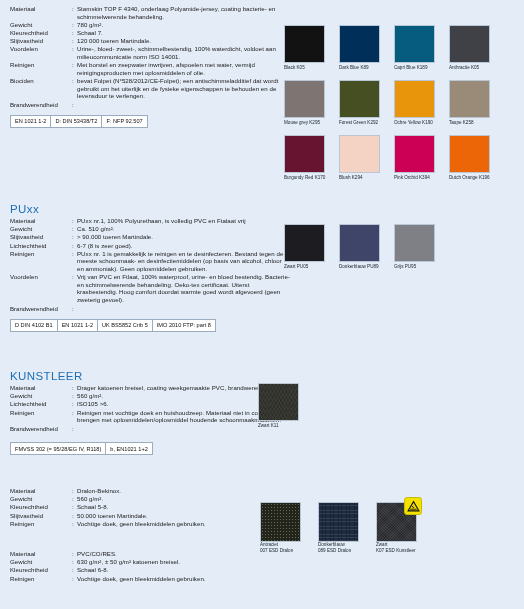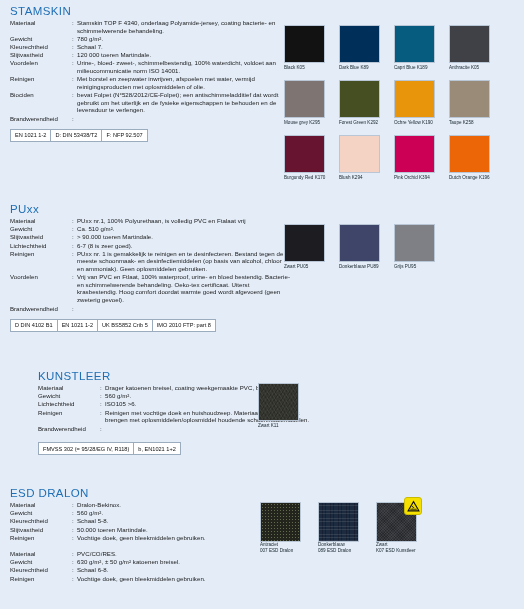--- a/index.html
+++ b/index.html
@@ -120,21 +120,20 @@
     display:flex;align-items:center;justify-content:center;
   }
 </style>
 </head>
 <body>
 
 <div class="page">
 
   <div class="section" style="position:absolute;left:0;top:5px;width:524px;">
     <div class="spec" style="width:290px;">
-      <div class="heading">STAMSKIN</div>
       <table class="specs">
         <tbody>
             <tr>
           <td class="lbl">Materiaal</td>
           <td class="colon">:</td>
           <td class="val">Stamskin TOP F 4340, onderlaag Polyamide-jersey, coating bacterie- en schimmelwerende behandeling.</td>
         </tr>
         <tr>
           <td class="lbl">Gewicht</td>
           <td class="colon">:</td>
@@ -288,21 +287,21 @@
     <div class="swatch">
       <div class="chip" id="p1" style="background: rgb(63, 68, 105);"></div>
       <div class="cap">Donkerblauw PU89</div>
     </div>
     <div class="swatch">
       <div class="chip" id="p2" style="background: rgb(126, 128, 133);"></div>
       <div class="cap">Grijs PU95</div>
     </div>
   </div>
 
-  <div class="section" style="position:absolute;left:0;top:370px;width:524px;padding-left:28px;">
+  <div class="section" style="position:absolute;left:0;top:370px;width:524px;">
     <div class="spec" style="width:290px;">
       <div class="heading">KUNSTLEER</div>
       <table class="specs">
         <tbody>
             <tr>
           <td class="lbl">Materiaal</td>
           <td class="colon">:</td>
           <td class="val">Drager katoenen breisel, coating weekgemaakte PVC, brandwerend.</td>
         </tr>
         <tr>
@@ -335,21 +334,20 @@
 
   <div class="swatch-grid" style="left:258px;top:383px;grid-template-columns:55px;grid-auto-rows:55px;">
     <div class="swatch">
       <div class="chip tex-leather" id="k0"></div>
       <div class="cap">Zwart K11</div>
     </div>
   </div>
 
   <div class="section" style="position:absolute;left:0;top:487px;width:524px;">
     <div class="spec" style="width:290px;">
-      <div class="heading">ESD DRALON</div>
       <table class="specs">
         <tbody>
             <tr>
           <td class="lbl">Materiaal</td>
           <td class="colon">:</td>
           <td class="val">Dralon-Bekinox.</td>
         </tr>
         <tr>
           <td class="lbl">Gewicht</td>
           <td class="colon">:</td>

